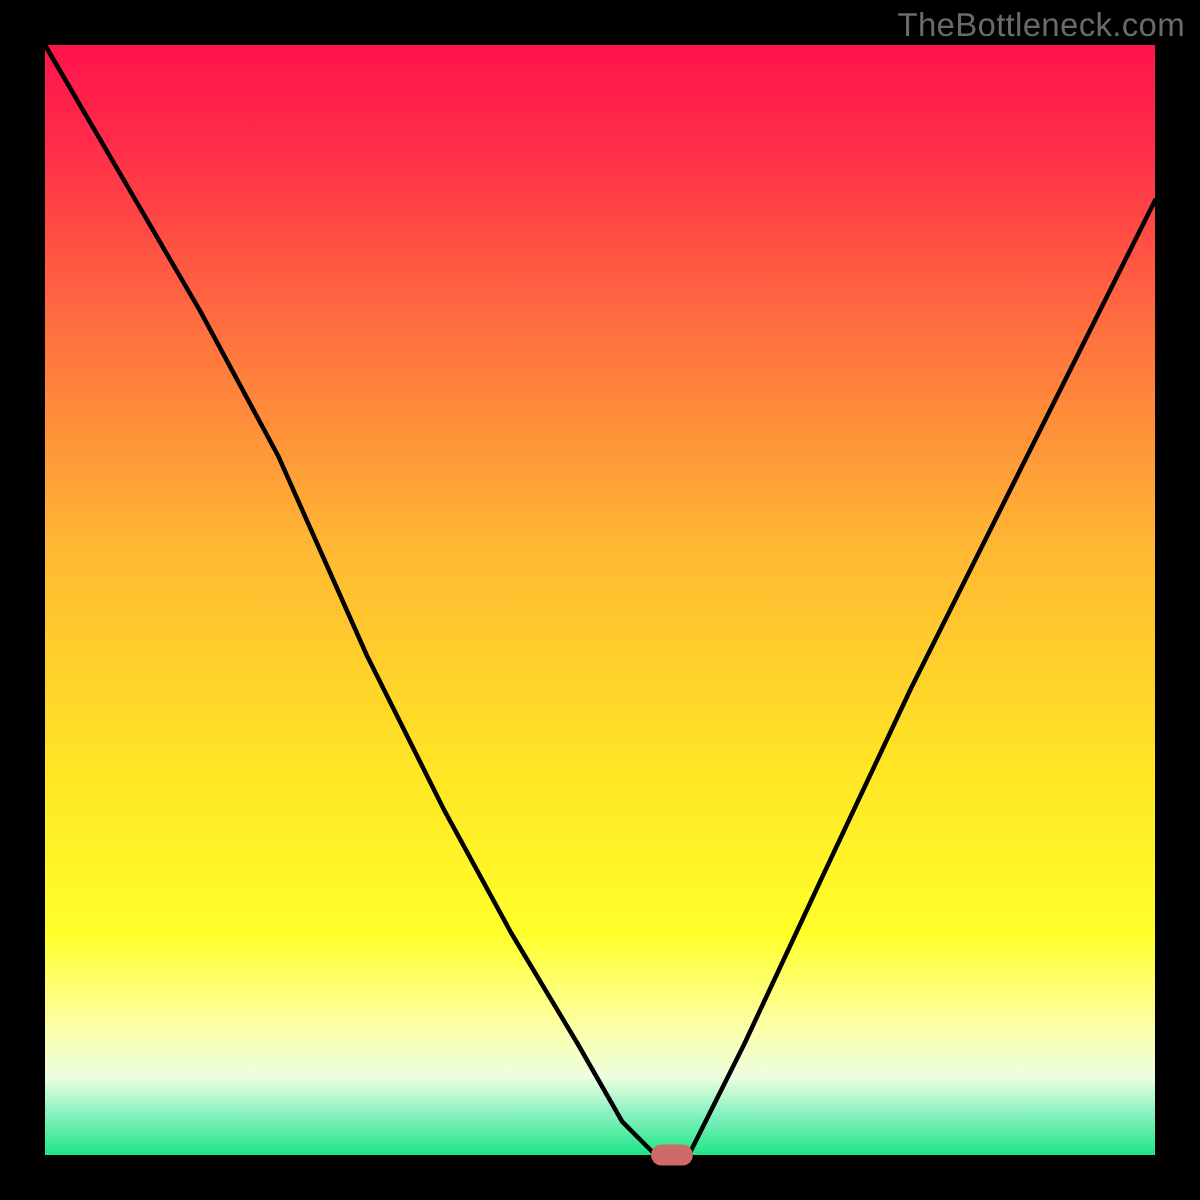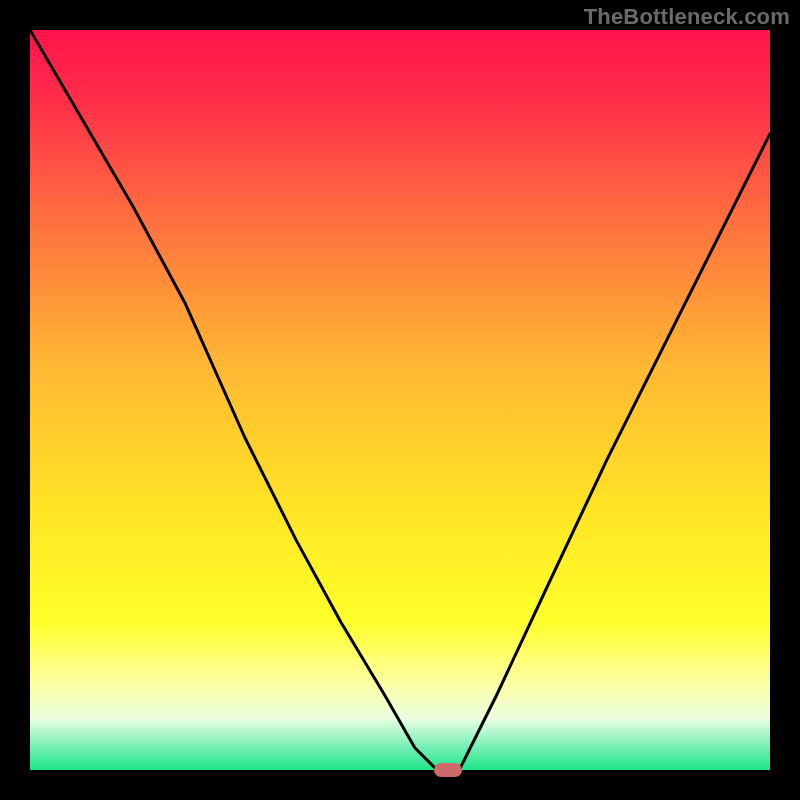--- a/index.html
+++ b/index.html
@@ -16,21 +16,21 @@
     width: 800px;
     height: 800px;
     background: #000;
   }
   .watermark {
     position: absolute;
     top: 4px;
     right: 10px;
     color: #6a6a6a;
     font-size: 22px;
-    font-weight: 700;
+    font-weight: 400;
     letter-spacing: 0.2px;
     user-select: none;
   }
   svg {
     position: absolute;
     top: 0;
     left: 0;
   }
   .marker {
     position: absolute;

